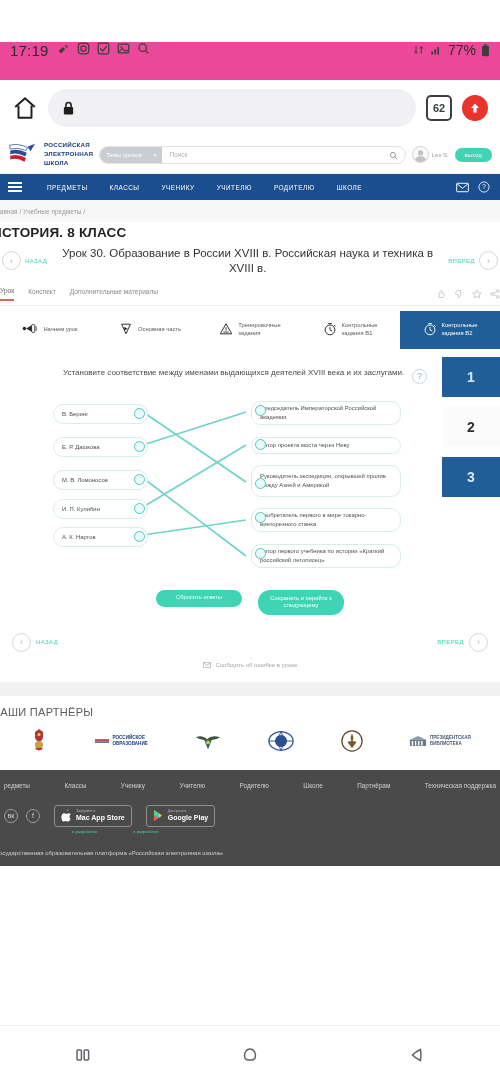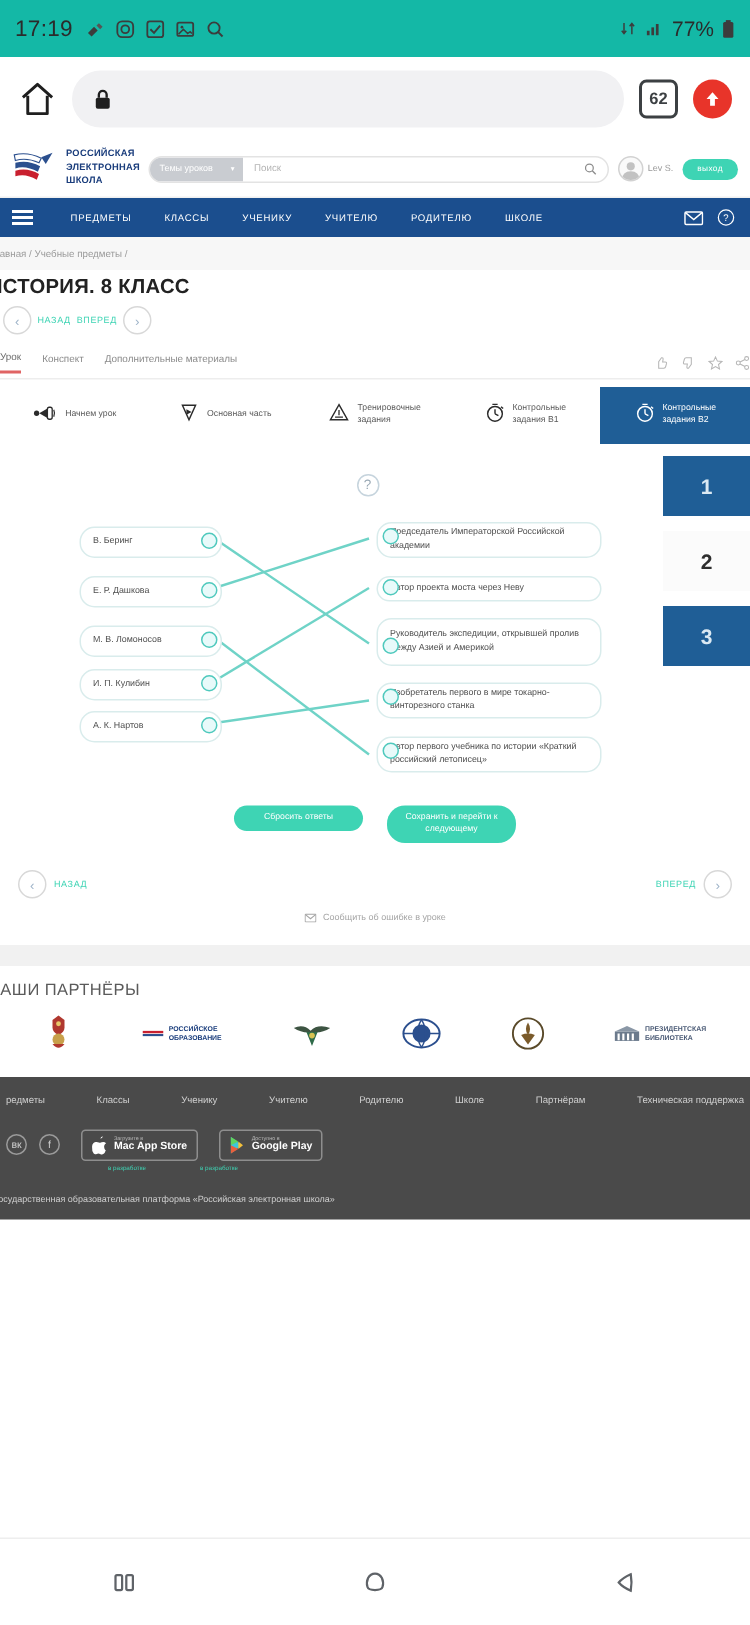--- a/index.html
+++ b/index.html
@@ -6,23 +6,23 @@
   html, body { width: 500px; height: 1083px; }
   body {
     font-family: "Liberation Sans", sans-serif;
     background: #ffffff;
     overflow: hidden;
     position: relative;
   }
 
   
   .statusbar {
-    height: 38px; background: #14b8a6;
-    display: flex; align-items: center; padding: 0 10px;
-    font-size: 14px; color: #2b2b2b;
+    height: 38px; background: #ec4899;
+    display: flex; align-items: flex-start; padding: 0 10px;
+    font-size: 14px; color: #2b2b2b; margin-top: 42px;
   }
   .sb-time { font-size: 15px; letter-spacing: .2px; margin-right: 8px; }
   .sb-icons { display: flex; align-items: center; gap: 7px; }
   .sb-icons svg { display: block; }
   .sb-right { margin-left: auto; display: flex; align-items: center; gap: 5px; }
   .sb-batt { font-size: 14px; }
 
   
   .urlbar {
     height: 56px; background: #fff;
@@ -373,20 +373,21 @@
 
 <div class="breadcrumb">
   <span>лавная / Учебные предметы /</span>
 </div>
 
 <div class="lesson-head">
   <div class="subject-title">ИСТОРИЯ. 8 КЛАСС</div>
   <div class="title-row">
     <div class="navcirc">‹</div>
     <div class="navlabel">НАЗАД</div>
+    <div class="lesson-title">Урок 30. Образование в России XVIII в. Российская наука и техника в XVIII в.</div>
     <div class="navlabel">ВПЕРЕД</div>
     <div class="navcirc">›</div>
   </div>
 
   <div class="subtabs">
     <div class="subtab active">Урок</div>
     <div class="subtab">Конспект</div>
     <div class="subtab">Дополнительные материалы</div>
     <div class="subtab-icons">
       <svg width="10" height="10" viewBox="0 0 16 16">
@@ -458,20 +459,21 @@
           <path d="M6 1.8 L10 1.8 M12.6 3.6 L14.2 5" stroke="#ffffff" stroke-width="1.1"></path>
         </svg>
     </span>
     <span class="lbl">Контрольные
 задания В2</span>
   </div>
 </div>
 
 <div class="task-wrap">
   <div class="question">
+    <span>Установите соответствие между именами выдающихся деятелей XVIII века и их заслугами.</span>
     <span class="help-circ">?</span>
   </div>
 
   <div class="numbtns">
     <div class="numbtn on">1</div>
     <div class="numbtn off">2</div>
     <div class="numbtn on">3</div>
   </div>
 
   <div class="match">

